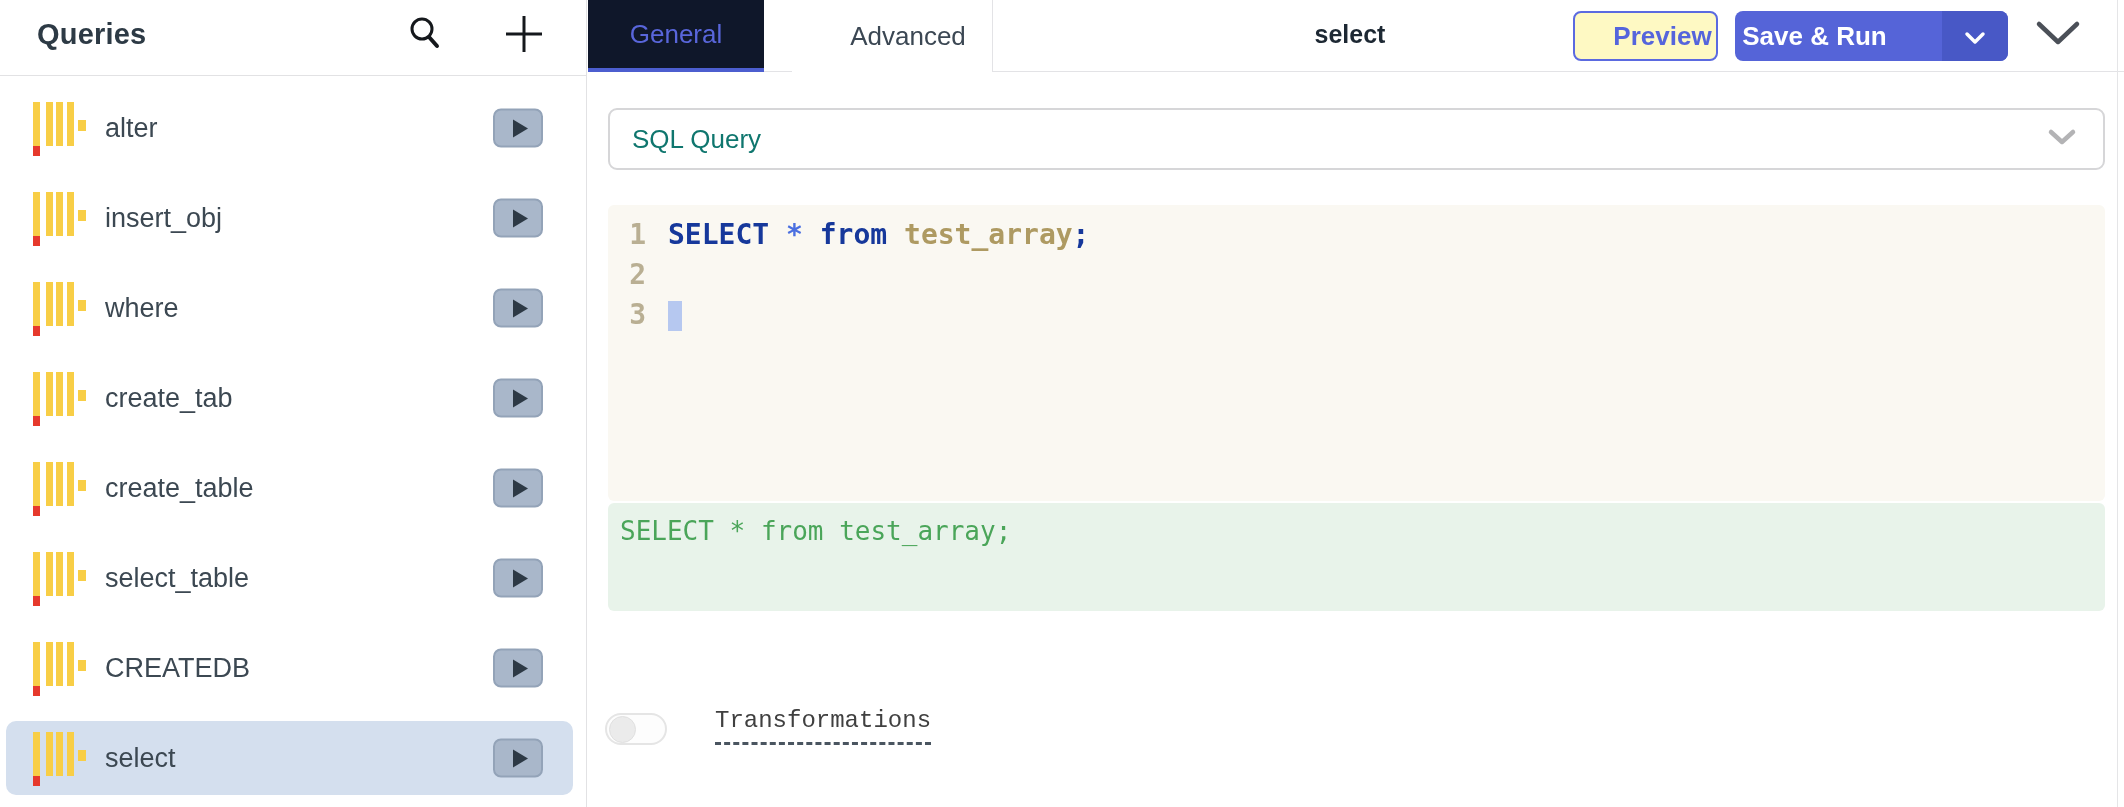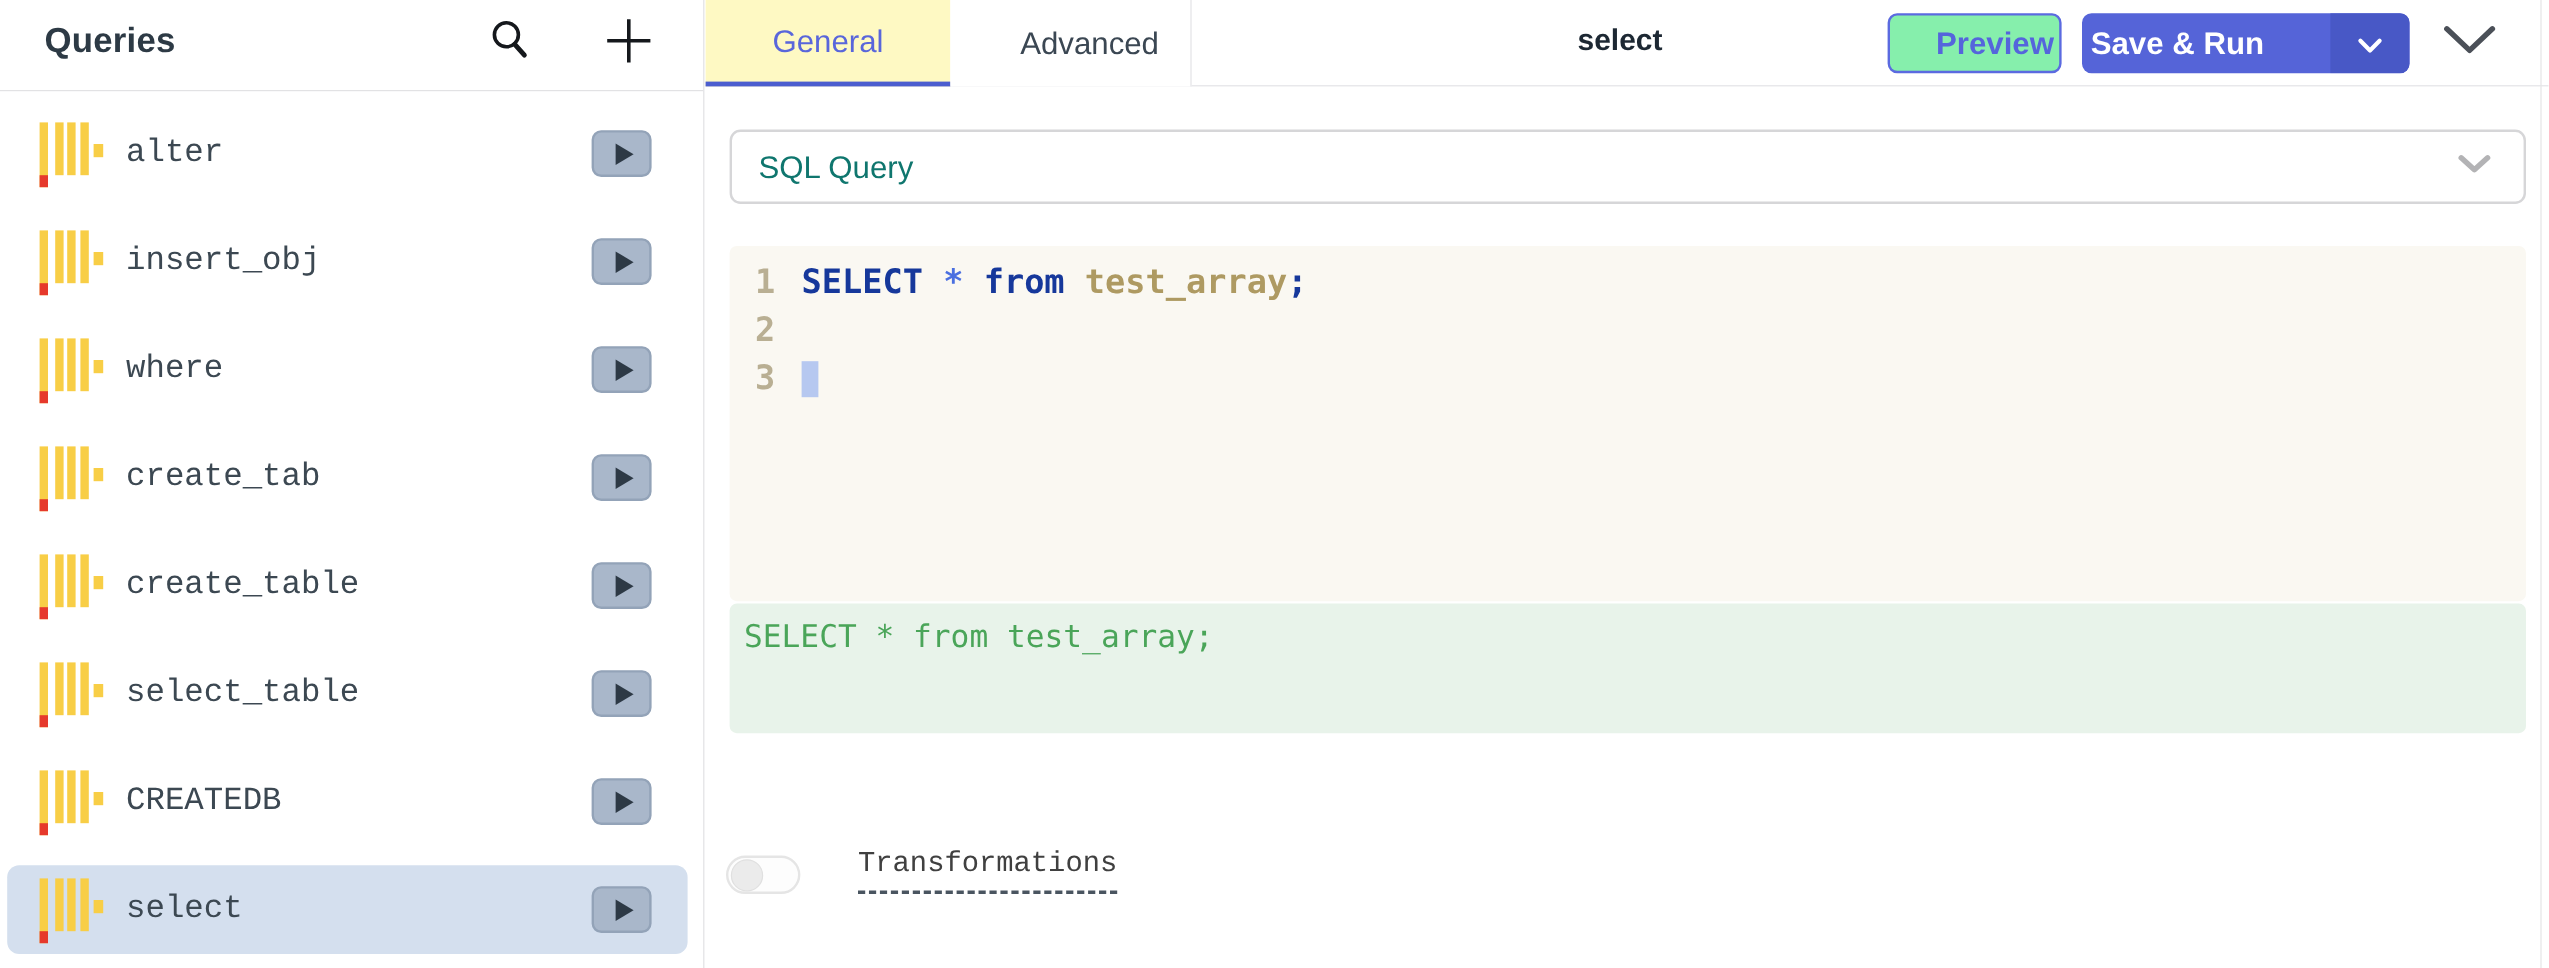--- a/index.html
+++ b/index.html
@@ -8,43 +8,43 @@
 
   
   .sidebar{position:absolute;left:0;top:0;width:587px;height:807px;background:#fff;border-right:1px solid #e2e2e4;box-sizing:border-box;}
   .sidebar-header{position:relative;height:76px;border-bottom:1px solid #e2e2e4;box-sizing:border-box;}
   .sidebar-title{position:absolute;left:37px;top:18px;font-size:29px;font-weight:bold;color:#2d3a45;letter-spacing:0.2px;}
   .icon-btn{position:absolute;top:14px;width:42px;height:42px;display:flex;align-items:center;justify-content:center;cursor:pointer;background:none;border:none;padding:0;}
   .icon-btn.search{left:404px;}
   .icon-btn.plus{left:503px;}
 
   .query-list{position:absolute;top:83px;left:0;width:587px;}
-  .query-row{position:relative;height:90px;font-family:Liberation Mono, monospace;}
+  .query-row{position:relative;height:90px;}
   .query-row .row-bg{position:absolute;left:6px;right:14px;top:8px;bottom:8px;border-radius:10px;background:transparent;}
   .query-row.selected .row-bg{background:#d4dfee;}
   .db-icon{position:absolute;left:28px;top:50%;transform:translateY(-50%);width:60px;height:56px;}
   .db-icon .bar{position:absolute;top:2px;width:7px;height:44px;background:#f8ce46;}
   .db-icon .bar.b1{left:5px;height:54px;}
   .db-icon .bar.b2{left:18px;}
   .db-icon .bar.b3{left:28px;}
   .db-icon .bar.b4{left:38.5px;}
   .db-icon .red-dot{position:absolute;left:5px;top:46px;width:7px;height:10px;background:#e6392c;}
   .db-icon .sq{position:absolute;left:50px;top:20px;width:8px;height:11px;background:#f8ce46;}
   .query-label{position:absolute;left:105px;top:50%;transform:translateY(-50%);font-size:27px;color:#3c4852;}
   .play-btn{position:absolute;left:493px;top:50%;transform:translateY(-50%);width:50px;height:39px;border-radius:8px;background:#a9b7ca;border:2px solid #93a3b8;box-sizing:border-box;cursor:pointer;display:flex;align-items:center;justify-content:center;padding:0;}
   .play-tri{width:0;height:0;border-left:15px solid #2d3945;border-top:9px solid transparent;border-bottom:9px solid transparent;margin-left:4px;}
 
   
   .main{position:absolute;left:588px;top:0;width:1536px;height:807px;}
   .main-header{position:absolute;left:0;top:0;width:100%;height:72px;border-bottom:1px solid #e3e3e6;box-sizing:border-box;background:#fff;}
   .tab{position:absolute;top:0;height:72px;display:flex;align-items:center;justify-content:center;font-size:26px;cursor:pointer;box-sizing:border-box;}
-  .tab.general{left:0;width:204px;background:#fef9c3;color:#5966db;border-bottom:4px solid #4c5ecf;}
+  .tab.general{left:0;width:176px;background:#0f172a;color:#5966db;border-bottom:4px solid #4c5ecf;}
   .tab.advanced{left:204px;width:201px;background:#fff;color:#3b4753;border-right:1px solid #e3e3e6;padding-left:32px;}
   .page-title{position:absolute;left:682px;top:0;width:160px;height:68px;display:flex;align-items:center;justify-content:center;font-size:25px;font-weight:bold;color:#1d2833;}
-  .btn-preview{position:absolute;left:985px;top:11px;width:145px;height:50px;border:2px solid #5b6ae0;border-radius:8px;background:#86efac;color:#5565dc;font-size:26px;font-weight:bold;box-sizing:border-box;display:flex;align-items:center;justify-content:center;cursor:pointer;font-family:"Liberation Sans",sans-serif;padding-left:40px;}
+  .btn-preview{position:absolute;left:985px;top:11px;width:145px;height:50px;border:2px solid #5b6ae0;border-radius:8px;background:#fef9c3;color:#5565dc;font-size:26px;font-weight:bold;box-sizing:border-box;display:flex;align-items:center;justify-content:center;cursor:pointer;font-family:"Liberation Sans",sans-serif;padding-left:40px;}
   .btn-saverun{position:absolute;left:1147px;top:11px;width:273px;height:50px;border:none;border-radius:8px;background:#5564d8;color:#fff;font-size:26px;font-weight:bold;display:flex;align-items:stretch;cursor:pointer;overflow:hidden;padding:0;font-family:"Liberation Sans",sans-serif;gap:48px;}
   .btn-saverun .sr-label{flex:1;display:flex;align-items:center;justify-content:center;}
   .btn-saverun .sr-caret{width:66px;background:#4858c6;display:flex;align-items:center;justify-content:center;}
   .collapse-btn{position:absolute;left:1438px;top:8px;width:64px;height:52px;background:none;border:none;display:flex;align-items:center;justify-content:center;cursor:pointer;padding:0;}
   .right-edge-line{position:absolute;left:1529px;top:0;width:1px;height:807px;background:#e5e5e7;}
 
   
   .sql-selector{position:absolute;left:20px;top:108px;width:1497px;height:62px;border:2px solid #d6d6d8;border-radius:9px;box-sizing:border-box;background:#fff;display:flex;align-items:center;cursor:pointer;}
   .sql-selector .sel-label{margin-left:22px;font-size:26px;color:#0f766e;}
   .sql-selector .sel-caret{position:absolute;right:26px;top:50%;transform:translateY(-50%);}

